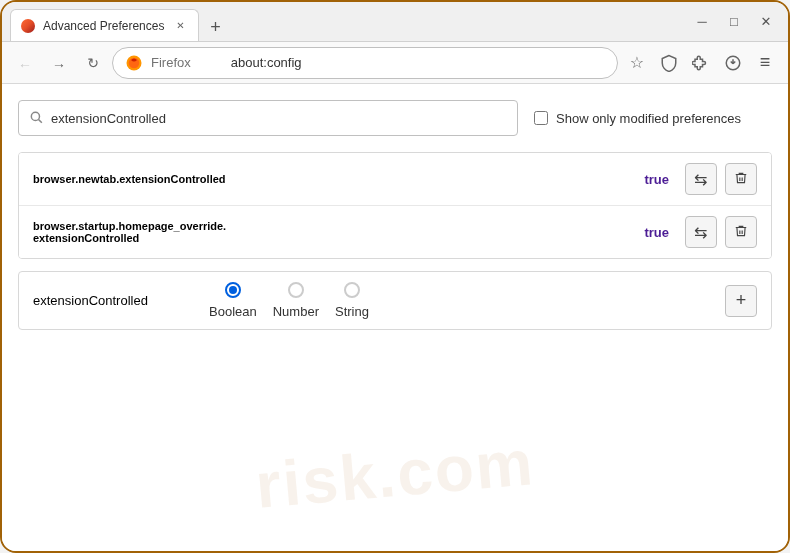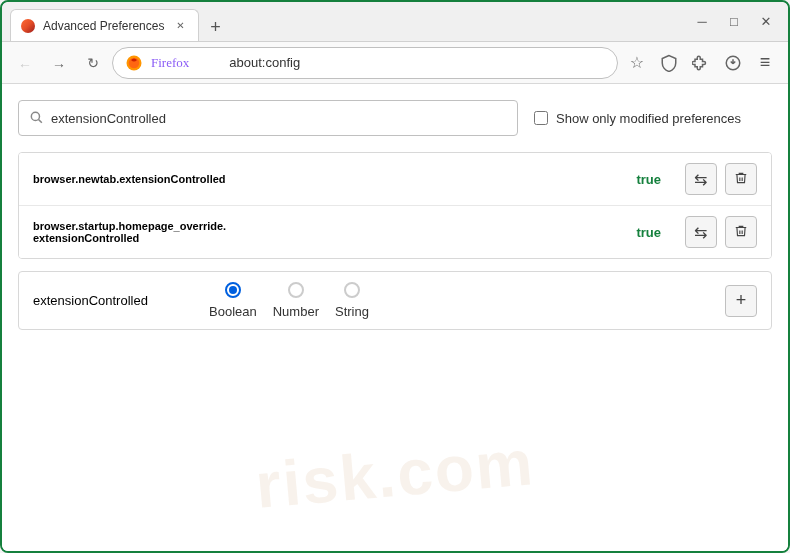--- a/index.html
+++ b/index.html
@@ -10,22 +10,22 @@
       width: 790px;
       height: 553px;
       overflow: hidden;
     }
 
     
     .browser-window {
       width: 790px;
       height: 553px;
       background: #ffffff;
-      border: 2px solid #15803d;
-      border-radius: 8px;
+      border: 2px solid #a16207;
+      border-radius: 16px;
       display: flex;
       flex-direction: column;
       overflow: hidden;
     }
 
     
     .title-bar {
       background: #f0f0f0;
       height: 40px;
       display: flex;
@@ -242,22 +242,22 @@
     }
     .pref-name {
       font-weight: 700;
       font-size: 11px;
       color: #000;
       flex: 1;
     }
     .pref-value {
       font-weight: 700;
       font-size: 13px;
-      color: #15803d;
-      margin-right: 24px;
+      color: #4c1d95;
+      margin-right: 16px;
     }
     .row-actions {
       display: flex;
       gap: 8px;
       align-items: center;
     }
     .action-btn {
       width: 32px;
       height: 32px;
       border-radius: 4px;
@@ -388,21 +388,21 @@
     <div class="nav-btn">→</div>
     <div class="nav-btn">↻</div>
 
     <div class="address-bar">
 
       <svg class="firefox-logo" viewBox="0 0 24 24" fill="none">
         <circle cx="12" cy="12" r="10" fill="#ff9500"></circle>
         <circle cx="12" cy="12" r="7" fill="#ff6611"></circle>
         <path d="M8 8 Q12 4 16 8 Q14 10 12 10 Q10 10 8 8Z" fill="#cc2200"></path>
       </svg>
-      <span style="color:#8b5cf6;font-family:Liberation Serif, serif;">Firefox</span>
+      <span style="color:#737373;">Firefox</span>
       <span class="address-text">about:config</span>
     </div>
 
     <div class="nav-icons">
       <div class="nav-icon-btn">☆</div>
       <div class="nav-icon-btn" style="font-size:14px;">
         <svg width="18" height="18" viewBox="0 0 24 24" fill="none" stroke="#666" stroke-width="2">
           <path d="M12 2L3 6v6c0 5.25 3.75 10.15 9 11.25C17.25 22.15 21 17.25 21 12V6L12 2z"></path>
         </svg>
       </div>

